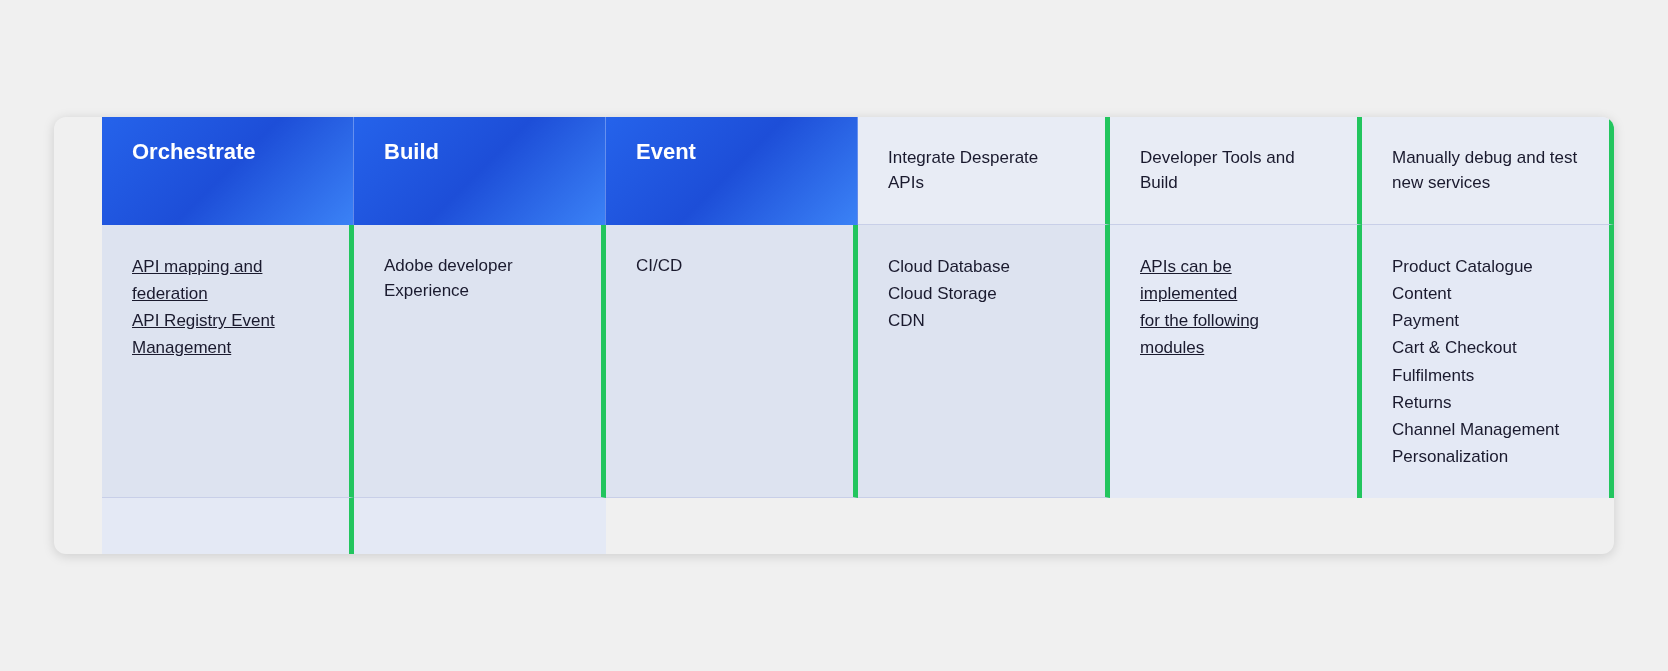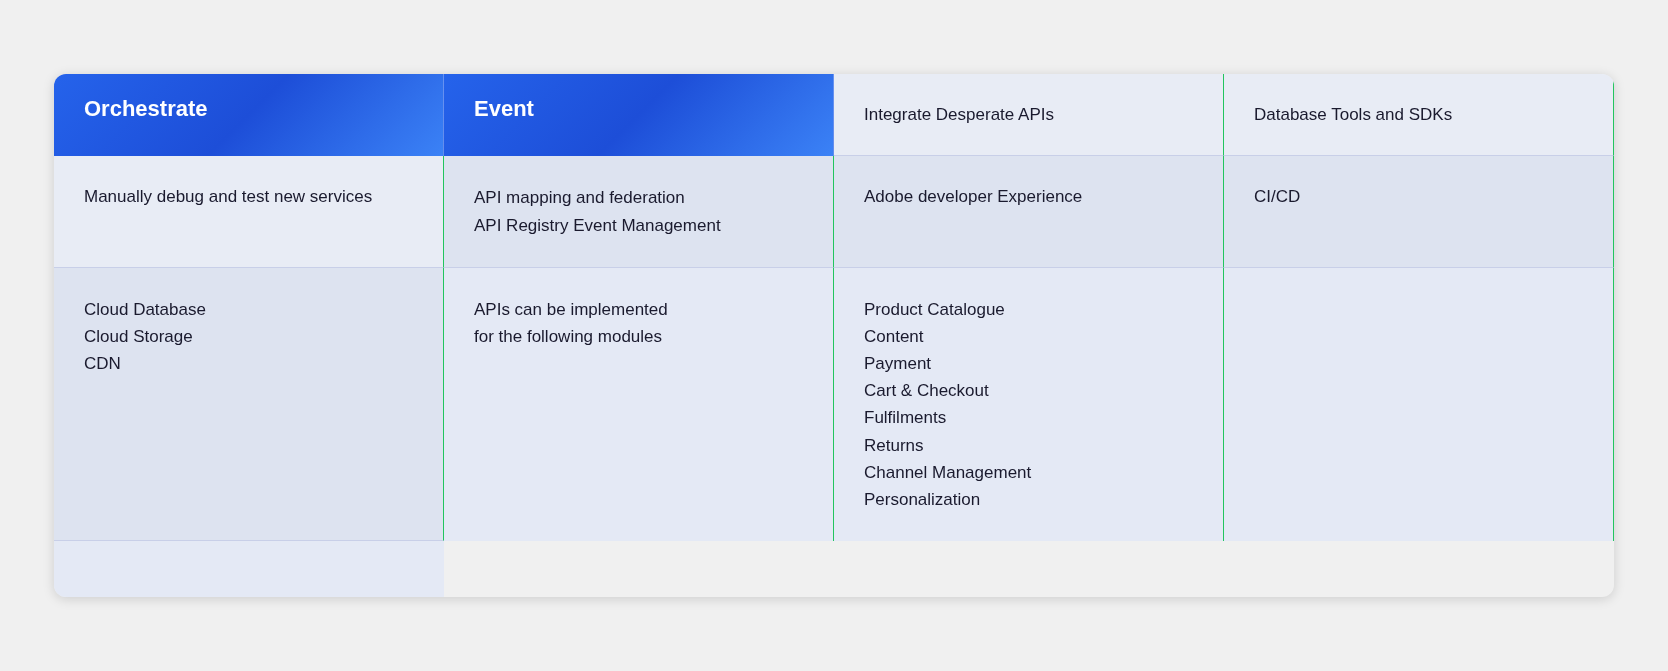--- a/index.html
+++ b/index.html
@@ -19,22 +19,23 @@
 
     .table-wrapper {
       width: 1560px;
       border-radius: 12px;
       overflow: hidden;
       box-shadow: 0 2px 12px rgba(0,0,0,0.15);
     }
 
     .table-grid {
       display: grid;
-      grid-template-columns: 1fr 1fr 1fr 1fr;
+      grid-template-columns: 1fr 1fr 1fr 1fr 1fr 1fr;
       width: 100%;
+      padding-left: 48px;
     }
 
     
     .header-cell {
       background: linear-gradient(135deg, #2563eb 0%, #1d4ed8 50%, #3b82f6 100%);
       color: white;
       font-weight: 700;
       font-size: 22px;
       padding: 22px 30px;
       border-right: 1px solid rgba(255,255,255,0.3);
@@ -43,21 +44,21 @@
     .header-cell:last-child {
       border-right: none;
     }
 
     
     .body-cell {
       padding: 28px 30px;
       font-size: 17px;
       color: #1a1a2e;
       line-height: 1.5;
-      border-right: 1px solid #22c55e;
+      border-right: 5px solid #22c55e;
       border-bottom: 1px solid #c8cfe8;
     }
 
     .body-cell:last-child {
       border-right: none;
     }
 
     
     .row1 {
       background-color: #e8ecf5;
@@ -81,50 +82,53 @@
 </head>
 <body>
 
 <div class="table-wrapper">
   <div class="table-grid">
 
     <div class="header-cell">
       <span>Orchestrate</span>
     </div>
     <div class="header-cell">
+      <span>Build</span>
+    </div>
+    <div class="header-cell">
       <span>Event</span>
     </div>
 
     <div class="body-cell row1">
       <span>Integrate Desperate APIs</span>
     </div>
     <div class="body-cell row1">
-      <span>Database Tools and SDKs</span>
+      <span>Developer Tools and Build</span>
     </div>
     <div class="body-cell row1">
       <span>Manually debug and test new services</span>
     </div>
 
     <div class="body-cell row2">
-      <span class="multi-line" style="white-space: pre-line;">API mapping and federation
+      <span class="multi-line" style="white-space: pre-line; text-decoration: underline;">API mapping and federation
 API Registry Event Management</span>
     </div>
     <div class="body-cell row2">
       <span>Adobe developer Experience</span>
     </div>
     <div class="body-cell row2">
       <span>CI/CD</span>
     </div>
     <div class="body-cell row2">
       <span class="multi-line" style="white-space: pre-line;">Cloud Database
 Cloud Storage
 CDN</span>
     </div>
 
-    <div class="body-cell row3" style="border-bottom: none;">
+    <div class="body-cell row3" style="border-bottom: none; text-decoration: underline;">
       <span class="multi-line" style="white-space: pre-line;">APIs can be implemented
 for the following modules</span>
     </div>
     <div class="body-cell row3" style="border-bottom: none;">
       <span class="multi-line" style="white-space: pre-line;">Product Catalogue
 Content
 Payment
 Cart &amp; Checkout
 Fulfilments
 Returns

